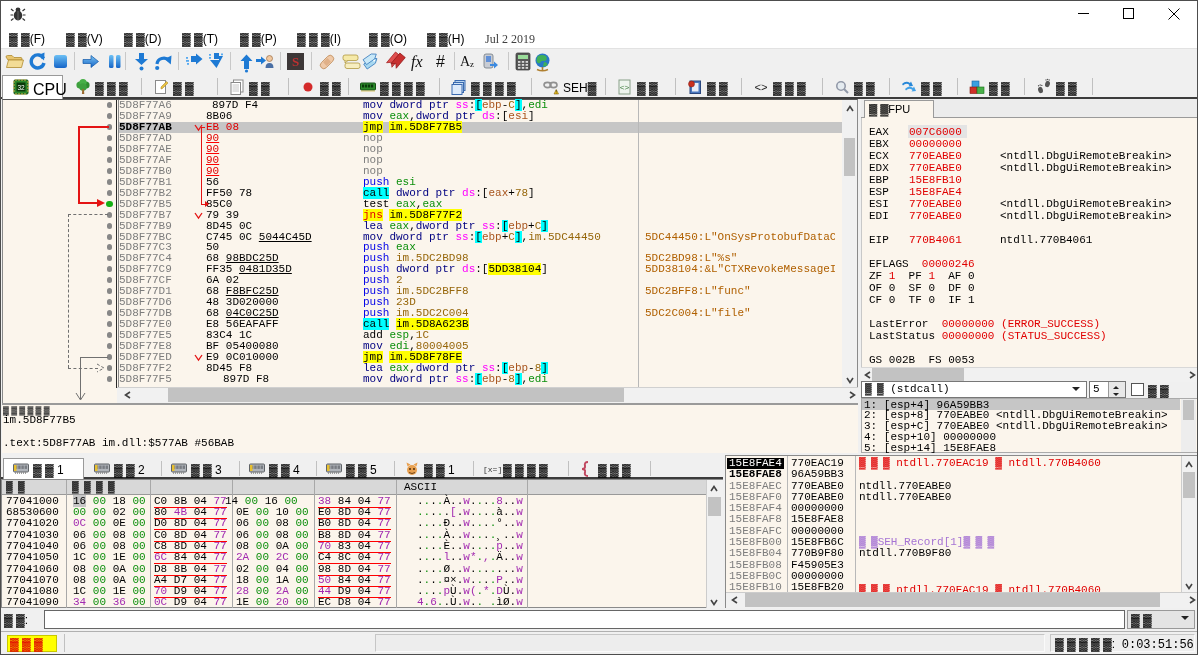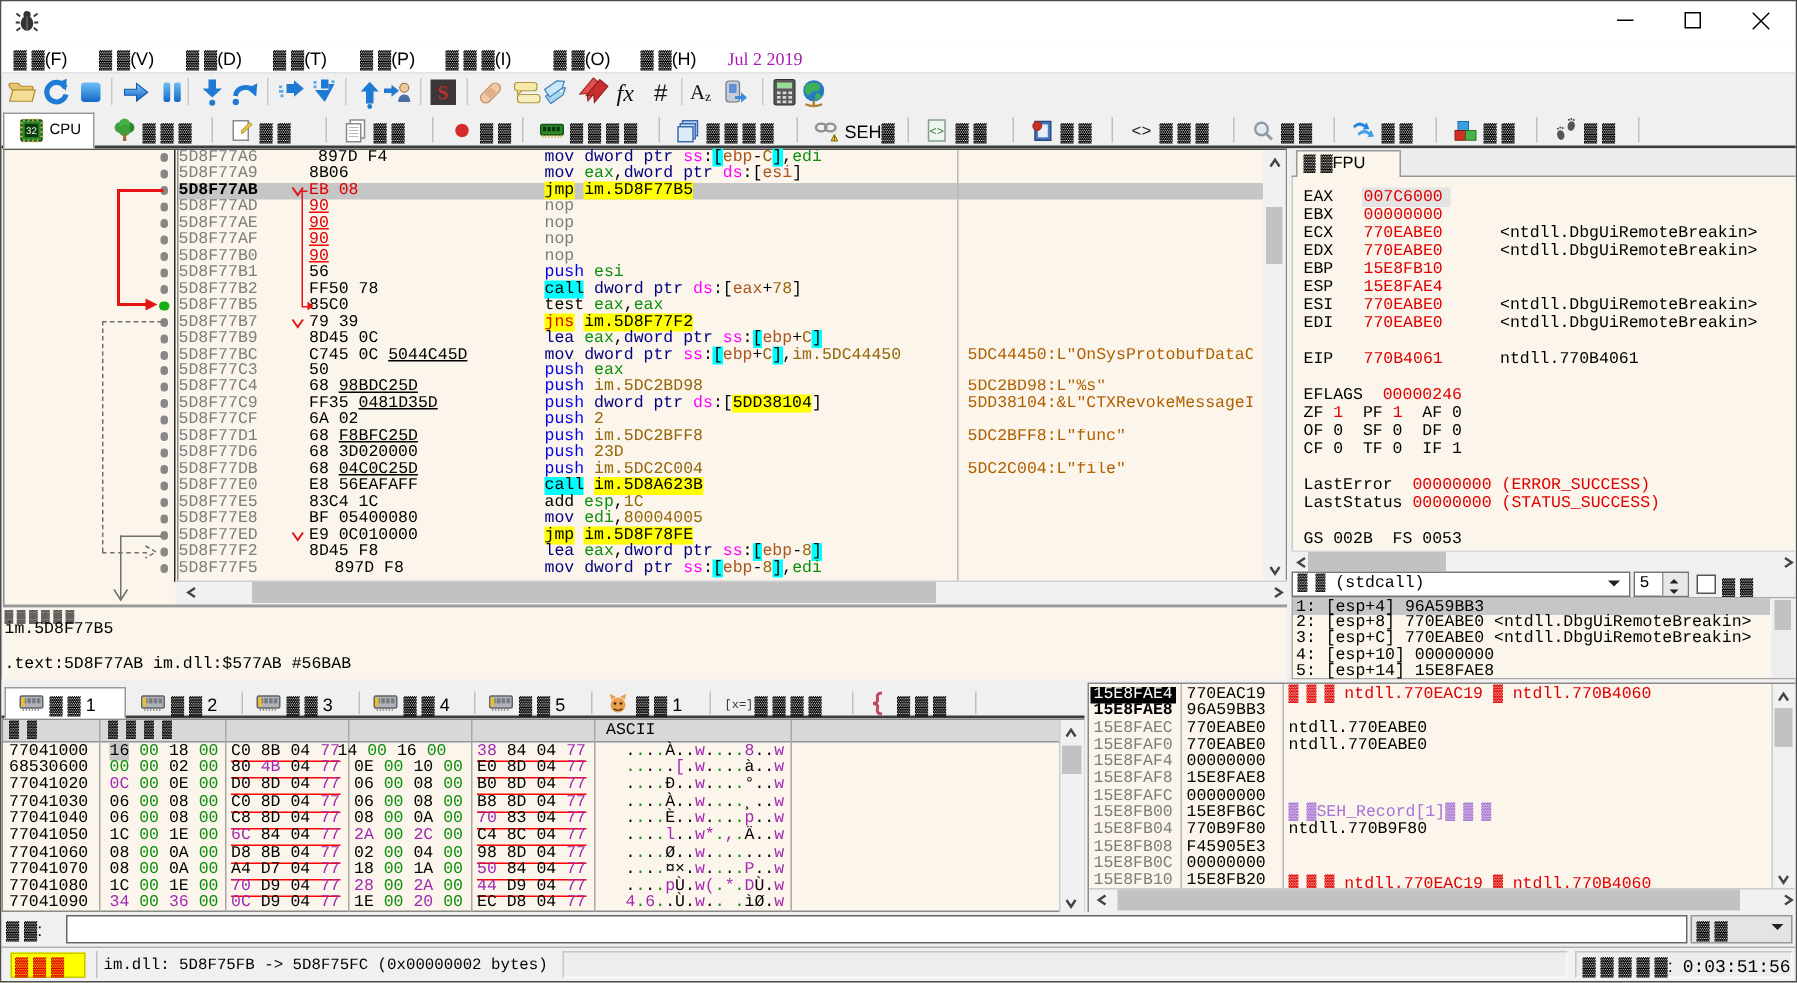--- a/index.html
+++ b/index.html
@@ -34,21 +34,21 @@
     </svg>
 <div class="a" style="left:1px;top:29px;width:1196px;height:19px;background:#fff"></div>
 <div class="a" style="left:9px;top:32px;font-size:12px;color:#000"><span class="z">▓▓</span>(F)</div>
 <div class="a" style="left:66px;top:32px;font-size:12px;color:#000"><span class="z">▓▓</span>(V)</div>
 <div class="a" style="left:124px;top:32px;font-size:12px;color:#000"><span class="z">▓▓</span>(D)</div>
 <div class="a" style="left:182px;top:32px;font-size:12px;color:#000"><span class="z">▓▓</span>(T)</div>
 <div class="a" style="left:240px;top:32px;font-size:12px;color:#000"><span class="z">▓▓</span>(P)</div>
 <div class="a" style="left:297px;top:32px;font-size:12px;color:#000"><span class="z">▓▓▓</span>(I)</div>
 <div class="a" style="left:369px;top:32px;font-size:12px;color:#000"><span class="z">▓▓</span>(O)</div>
 <div class="a" style="left:427px;top:32px;font-size:12px;color:#000"><span class="z">▓▓</span>(H)</div>
-<div class="a" style="left:485px;top:32px;font-size:12px;color:#a21caf;font-family:'Liberation Serif',serif">Jul 2 2019</div>
+<div class="a" style="left:485px;top:32px;font-size:12px;color:#404040;font-family:'Liberation Serif',serif">Jul 2 2019</div>
 <div class="a" style="left:1px;top:48px;width:1196px;height:26px;background:#f0f0f0;border-top:1px solid #e2e2e2"></div>
 <div class="a" style="left:74px;top:52px;width:1px;height:18px;background:#c8c8c8"></div>
 <div class="a" style="left:125px;top:52px;width:1px;height:18px;background:#c8c8c8"></div>
 <div class="a" style="left:178px;top:52px;width:1px;height:18px;background:#c8c8c8"></div>
 <div class="a" style="left:230px;top:52px;width:1px;height:18px;background:#c8c8c8"></div>
 <div class="a" style="left:280px;top:52px;width:1px;height:18px;background:#c8c8c8"></div>
 <div class="a" style="left:311px;top:52px;width:1px;height:18px;background:#c8c8c8"></div>
 <div class="a" style="left:454px;top:52px;width:1px;height:18px;background:#c8c8c8"></div>
 <div class="a" style="left:508px;top:52px;width:1px;height:18px;background:#c8c8c8"></div>
 <svg class="a" style="left:5px;top:52px" width="20" height="20" viewBox="0 0 20 20">
@@ -189,21 +189,21 @@
 <div class="a" style="left:1px;top:97px;width:1196px;height:2px;background:#3c3c3c"></div>
 <div class="a" style="left:2px;top:75px;width:61px;height:24px;background:#fff;border:1px solid #9a9a9a;border-bottom:none;z-index:3"></div>
 <svg class="a" style="left:13px;top:79px;z-index:4" width="16" height="16" viewBox="0 0 16 16">
       <rect x="1" y="1" width="14" height="14" rx="1" fill="#2c8a2c" stroke="#145014"></rect>
       <rect x="3.5" y="3.5" width="9" height="9" fill="#0a3a0a"></rect>
       <text x="8" y="10.5" font-size="6.5" fill="#fff" text-anchor="middle" font-family="Liberation Sans">32</text>
       <g stroke="#d4b84a" stroke-width="1">
         <path d="M3 0 v2 M6 0 v2 M9 0 v2 M12 0 v2 M3 14 v2 M6 14 v2 M9 14 v2 M12 14 v2 M0 3 h2 M0 6 h2 M0 9 h2 M0 12 h2 M14 3 h2 M14 6 h2 M14 9 h2 M14 12 h2"></path>
       </g>
     </svg>
-<div class="a" style="left:33px;top:81px;font-size:10px;color:#000;z-index:4">CPU</div>
+<div class="a" style="left:33px;top:81px;font-size:16px;color:#000;z-index:4">CPU</div>
 <div class="a" style="left:141px;top:78px;width:1px;height:17px;background:#c0c0c0"></div>
 <svg class="a" style="left:75px;top:79px;z-index:4" width="16" height="16" viewBox="0 0 16 16">
       <circle cx="5" cy="6" r="3.6" fill="#3da03d"></circle>
       <circle cx="11" cy="6" r="3.6" fill="#2e8a2e"></circle>
       <circle cx="8" cy="3.6" r="3.6" fill="#46b046"></circle>
       <circle cx="8" cy="8" r="3.8" fill="#3da03d"></circle>
       <path d="M7.3 10 h1.6 l0.4 5 h-2.4 Z" fill="#9a6a30"></path>
     </svg>
 <div class="a" style="left:95px;top:81px;font-size:12px;color:#000;z-index:4"><span class="z">▓▓▓</span></div>
 <div class="a" style="left:217px;top:78px;width:1px;height:17px;background:#c0c0c0"></div>
@@ -407,21 +407,21 @@
 <i style="left:363px;top:264px"><span class="pu">push</span> <span class="nv">dword ptr</span> <span class="mg">ds</span>:[<span class="yb">5DD38104</span>]</i>
 <i class="cm" style="left:645px;top:264px;max-width:190px;overflow:hidden">5DD38104:&amp;L"CTXRevokeMessageInf</i>
 <i class="gy" style="left:119px;top:275px">5D8F77CF</i>
 <i style="left:206px;top:275px">6A 02</i>
 <i style="left:363px;top:275px"><span class="pu">push</span> <span class="nm">2</span></i>
 <i class="gy" style="left:119px;top:286px">5D8F77D1</i>
 <i style="left:206px;top:286px">68 <span class="ul">F8BFC25D</span></i>
 <i style="left:363px;top:286px"><span class="pu">push</span> <span class="nm">im.5DC2BFF8</span></i>
 <i class="cm" style="left:645px;top:286px;max-width:190px;overflow:hidden">5DC2BFF8:L"func"</i>
 <i class="gy" style="left:119px;top:297px">5D8F77D6</i>
-<i style="left:206px;top:297px">68 3D020000</i>
+<i style="left:206px;top:297px">48 3D020000</i>
 <i style="left:363px;top:297px"><span class="pu">push</span> <span class="nm">23D</span></i>
 <i class="gy" style="left:119px;top:308px">5D8F77DB</i>
 <i style="left:206px;top:308px">68 <span class="ul">04C0C25D</span></i>
 <i style="left:363px;top:308px"><span class="pu">push</span> <span class="nm">im.5DC2C004</span></i>
 <i class="cm" style="left:645px;top:308px;max-width:190px;overflow:hidden">5DC2C004:L"file"</i>
 <i class="gy" style="left:119px;top:319px">5D8F77E0</i>
 <i style="left:206px;top:319px">E8 56EAFAFF</i>
 <i style="left:363px;top:319px"><span class="cb">call</span> <span class="yb">im.5D8A623B</span></i>
 <i class="gy" style="left:119px;top:330px">5D8F77E5</i>
 <i style="left:206px;top:330px">83C4 1C</i>
@@ -776,16 +776,15 @@
 <div class="a" style="left:1px;top:608px;width:1196px;height:23px;background:#f0f0f0"></div>
 <div class="a" style="left:4px;top:613px;font-size:12px;color:#000"><span class="z">▓▓</span>:</div>
 <div class="a" style="left:44px;top:610px;width:1081px;height:19px;background:#fff;border:1px solid #666"></div>
 <div class="a" style="left:1127px;top:610px;width:68px;height:19px;background:#e4e4e4;border:1px solid #999"></div>
 <div class="a" style="left:1131px;top:613px;font-size:12px;color:#000"><span class="z">▓▓</span></div>
 <div class="tri" style="left:1181px;top:616px;border-top:4px solid #222;border-left:4px solid transparent;border-right:4px solid transparent"></div>
 <div class="a" style="left:1px;top:631px;width:1196px;height:23px;background:#f0f0f0;border-top:1px solid #b0b0b0"></div>
 <div class="a" style="left:7px;top:635px;width:50px;height:17px;background:#ffff00;border:1px solid #c8c800"></div>
 <div class="a" style="left:10px;top:637px;font-size:12px;color:#e00000"><span class="z">▓▓▓</span></div>
 <div class="a" style="left:64px;top:634px;width:1px;height:18px;background:#c0c0c0"></div>
-<div class="a m blk" style="left:69px;top:639px;font-size:10.5px">im.dll: 5D8F75FB -&gt; 5D8F75FC (0x00000002 bytes)</div>
 <div class="a" style="left:375px;top:634px;width:670px;height:18px;background:#ededed;border:1px solid #c6c6c6;border-bottom-color:#fafafa;border-right-color:#fafafa"></div>
 <div class="a" style="left:1050px;top:634px;width:145px;height:18px;background:#ededed;border:1px solid #c6c6c6;border-bottom-color:#fafafa;border-right-color:#fafafa"></div>
 <div class="a" style="left:1055px;top:637px;font-size:12px;color:#000"><span class="z">▓▓▓▓▓</span>:&nbsp; <span class="m" style="font-size:12px">0:03:51:56</span></div>
 </div>
 </body></html>

